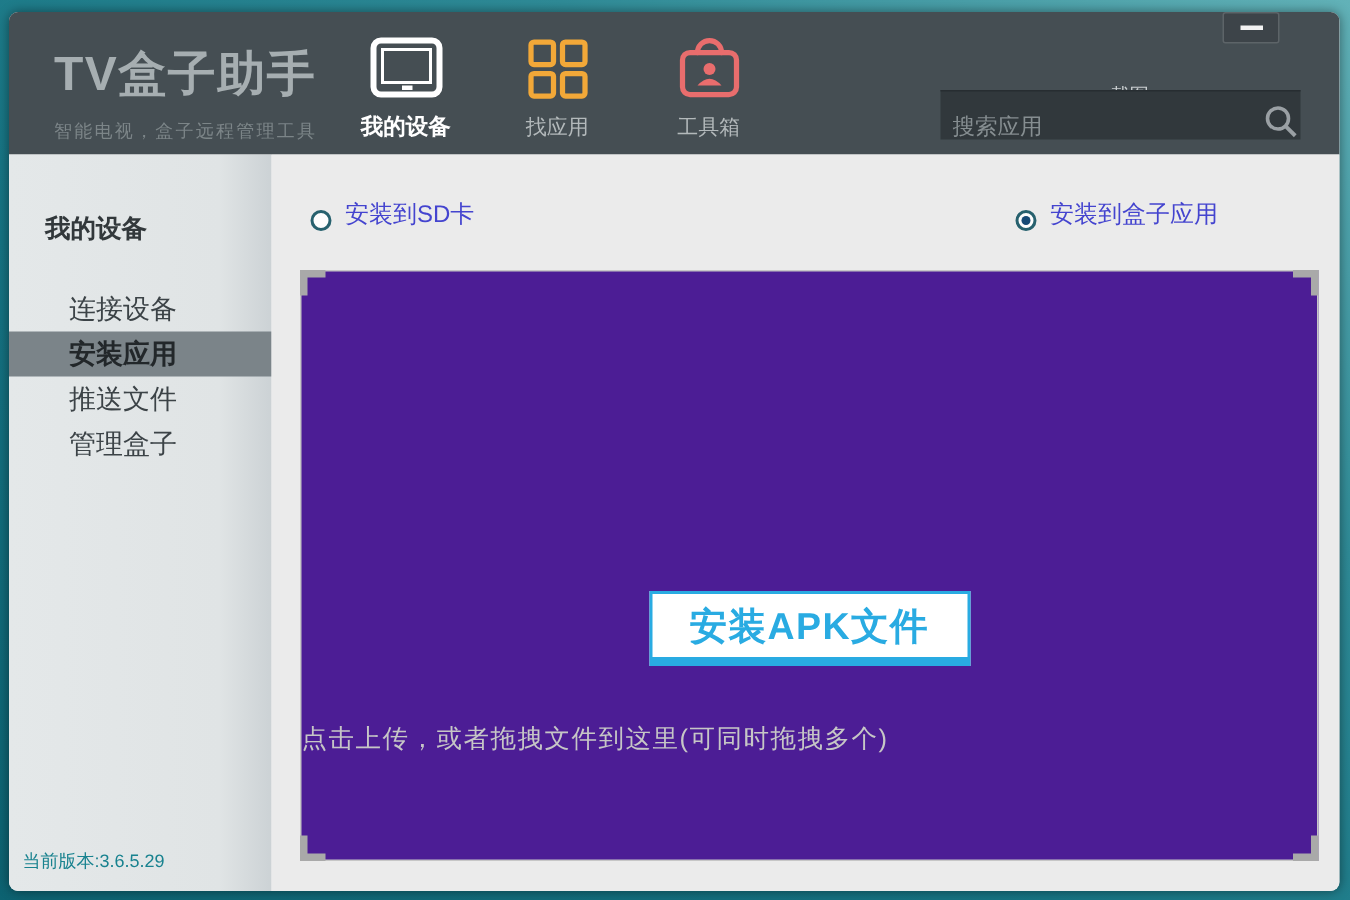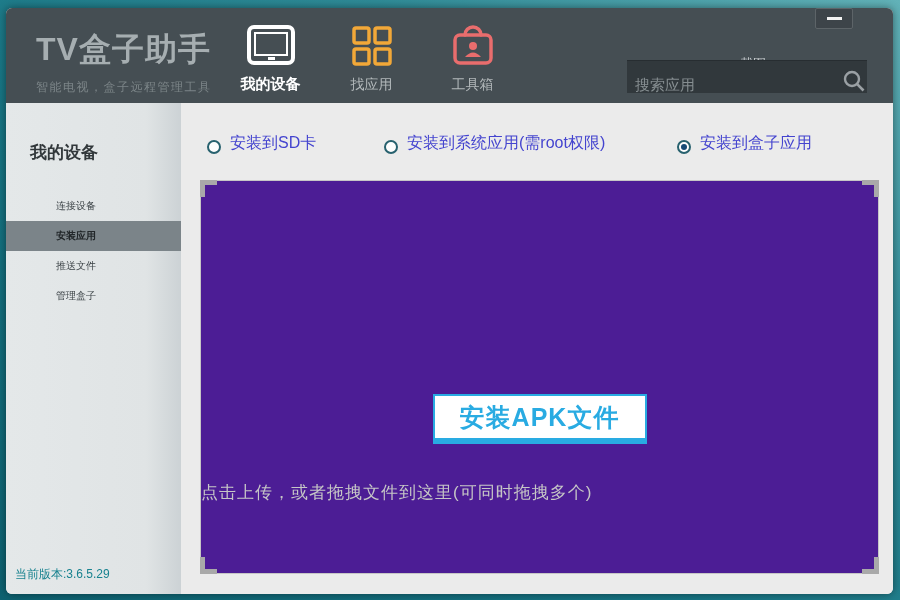--- a/index.html
+++ b/index.html
@@ -36,21 +36,21 @@
                       color:#c8cdcf; font-size:15px; padding:0 8px;
                       font-family:"Liberation Sans","DejaVu Sans",sans-serif; }
   .search-box input::placeholder { color:#868e91; }
   .search-icon { width:24px; margin-right:8px; cursor:pointer; display:flex; }
   
   .body-row { flex:1; display:flex; min-height:0; }
   .sidebar { width:175px; position:relative;
              background:linear-gradient(to right,#e4e8e9 0%,#e0e4e5 80%,#ccd2d5 100%); }
   .sidebar-title { margin:38px 0 0 24px; font-size:17px; font-weight:bold; color:#32383b; }
   .side-items { margin-top:27px; }
-  .side-item { height:30px; line-height:30px; padding-left:50px; font-size:10px;
+  .side-item { height:30px; line-height:30px; padding-left:40px; font-size:18px;
                color:#3c4347; cursor:pointer; }
   .side-item.active { background:#7b8489; color:#22272a; font-weight:bold; }
   .version { position:absolute; left:9px; bottom:11px; font-size:12px; color:#18828f; }
   
   .main { flex:1; background:#ebebeb; position:relative; }
   .options { position:absolute; left:0; top:30px; width:100%; height:24px; }
   .option { position:absolute; top:0; display:flex; align-items:flex-end; gap:9px;
             font-size:16px; color:#4444cf; cursor:pointer; white-space:nowrap; }
   .opt-0 { left:26px; } .opt-1 { left:203px; } .opt-2 { left:496px; }
   .radio { width:14px; height:14px; border:2px solid #27616e; border-radius:50%;
@@ -148,24 +148,20 @@
       </div>
       <div class="version">当前版本:3.6.5.29</div>
     </div>
 
     <div class="main">
       <div class="options">
         <label class="option opt-0">
           <span class="radio"></span>
           <span>安装到SD卡</span>
         </label>
-        <label class="option opt-1">
-          <span class="radio"></span>
-          <span>安装到系统应用(需root权限)</span>
-        </label>
         <label class="option opt-2">
           <span class="radio checked"></span>
           <span>安装到盒子应用</span>
         </label>
       </div>
 
       <div class="dropzone">
         <span class="corner tl"></span>
         <span class="corner tr"></span>
         <span class="corner bl"></span>

